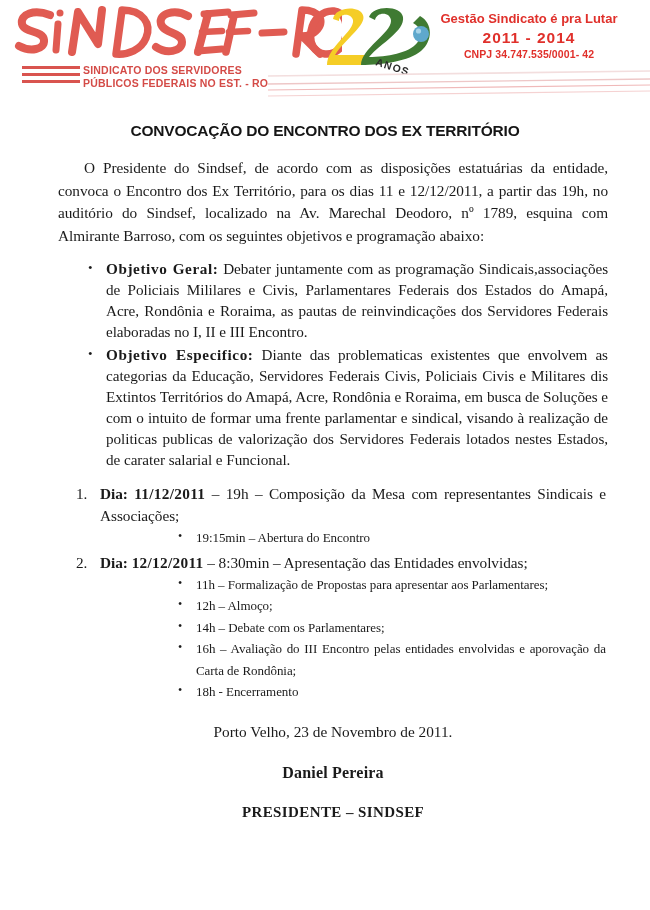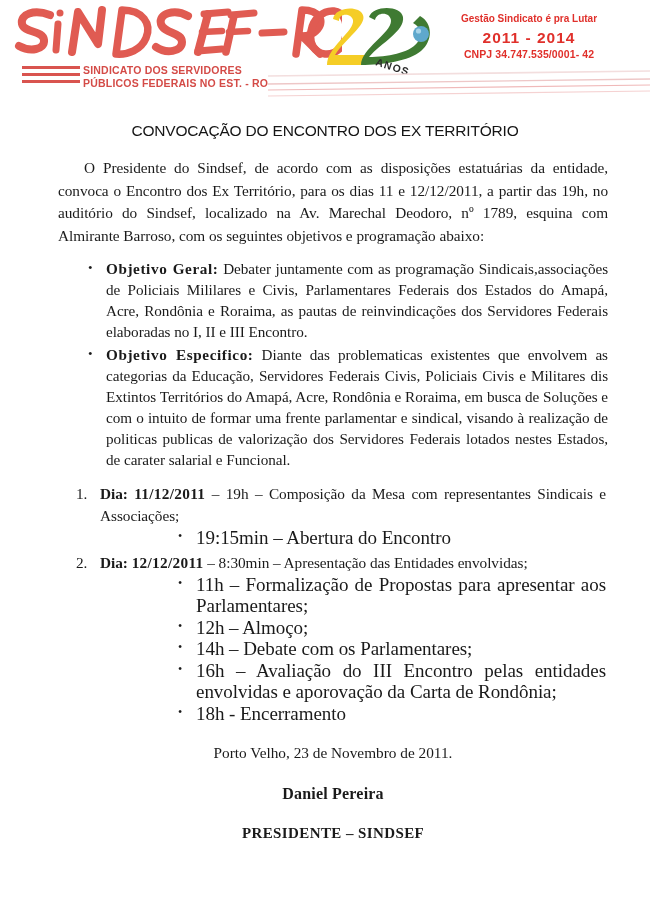--- a/index.html
+++ b/index.html
@@ -73,21 +73,21 @@
     position: absolute;
     left: 408px;
     top: 9px;
     width: 242px;
     text-align: center;
     font-family: "Liberation Sans", "DejaVu Sans", sans-serif;
     color: #e0302b;
   }
   .gestao-line1 {
     font-weight: bold;
-    font-size: 10px;
+    font-size: 13px;
     line-height: 19px;
     white-space: nowrap;
   }
   .gestao-line2 {
     font-weight: bold;
     font-size: 15.5px;
     line-height: 19px;
     letter-spacing: 1px;
   }
   .gestao-cnpj {
@@ -103,21 +103,21 @@
     top: 70px;
     width: 382px;
     height: 30px;
   }
   .header-streaks svg { display: block; }
 
   
   .doc-title {
     text-align: center;
     font-family: "Liberation Sans", "DejaVu Sans", sans-serif;
-    font-weight: normal;
+    font-weight: bold;
     font-size: 15.5px;
     letter-spacing: -0.2px;
     margin: 14px 0 8px 0;
     color: #151515;
   }
 
   .content {
     padding: 0 42px 0 58px;
   }
 
@@ -184,21 +184,21 @@
 
   ul.sub {
     list-style: none;
     margin: 0;
     padding: 0;
   }
   ul.sub > li {
     position: relative;
     padding-left: 40px;
     text-align: justify;
-    font-size: 19px;
+    font-size: 13px;
     line-height: 21.5px;
     letter-spacing: -0.05px;
   }
   ul.sub > li::before {
     content: "\2022";
     position: absolute;
     left: 22px;
     top: -1px;
     font-size: 12px;
   }

